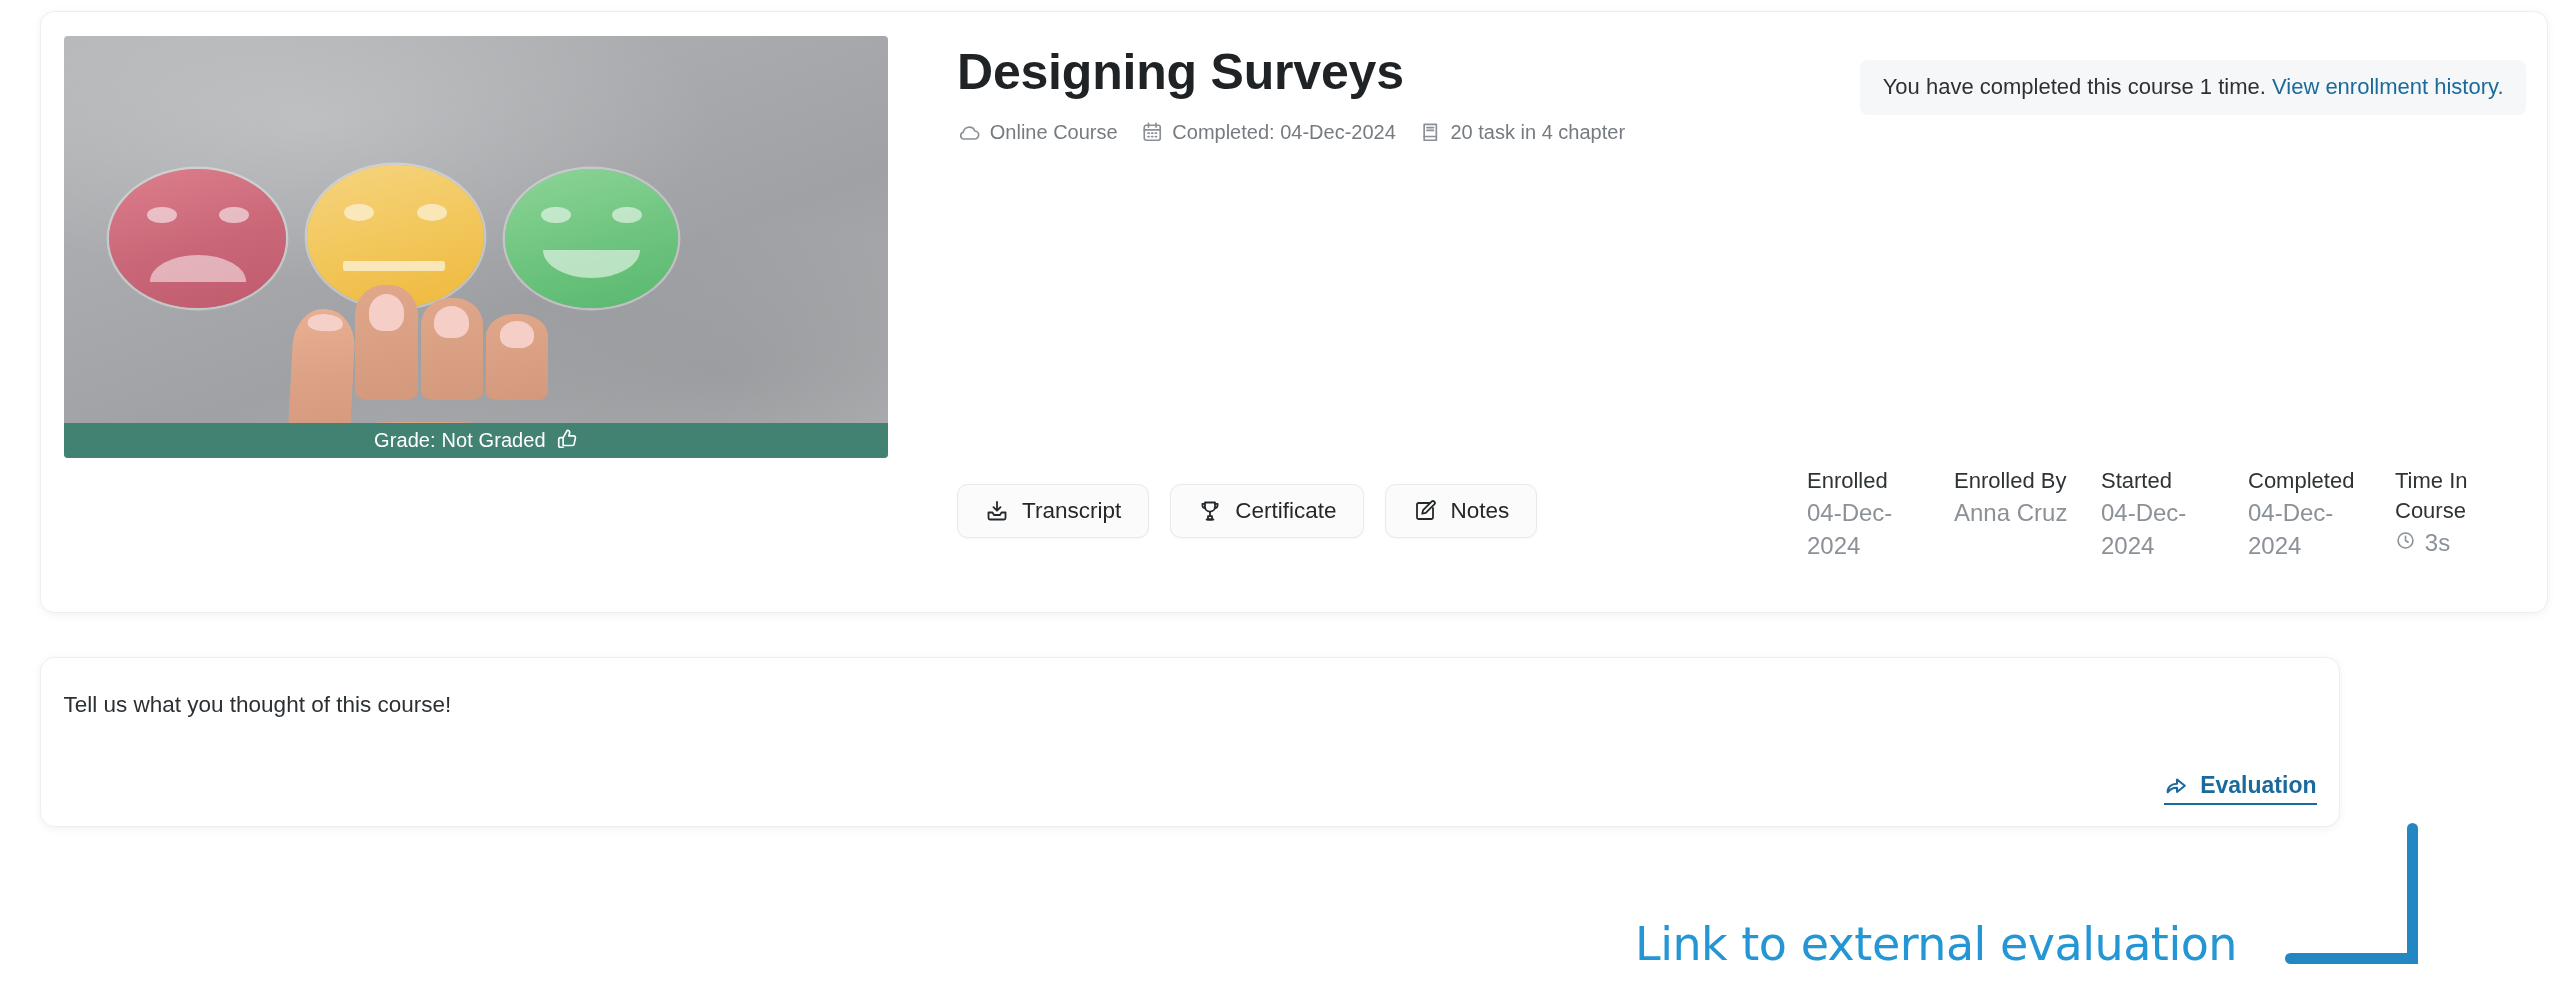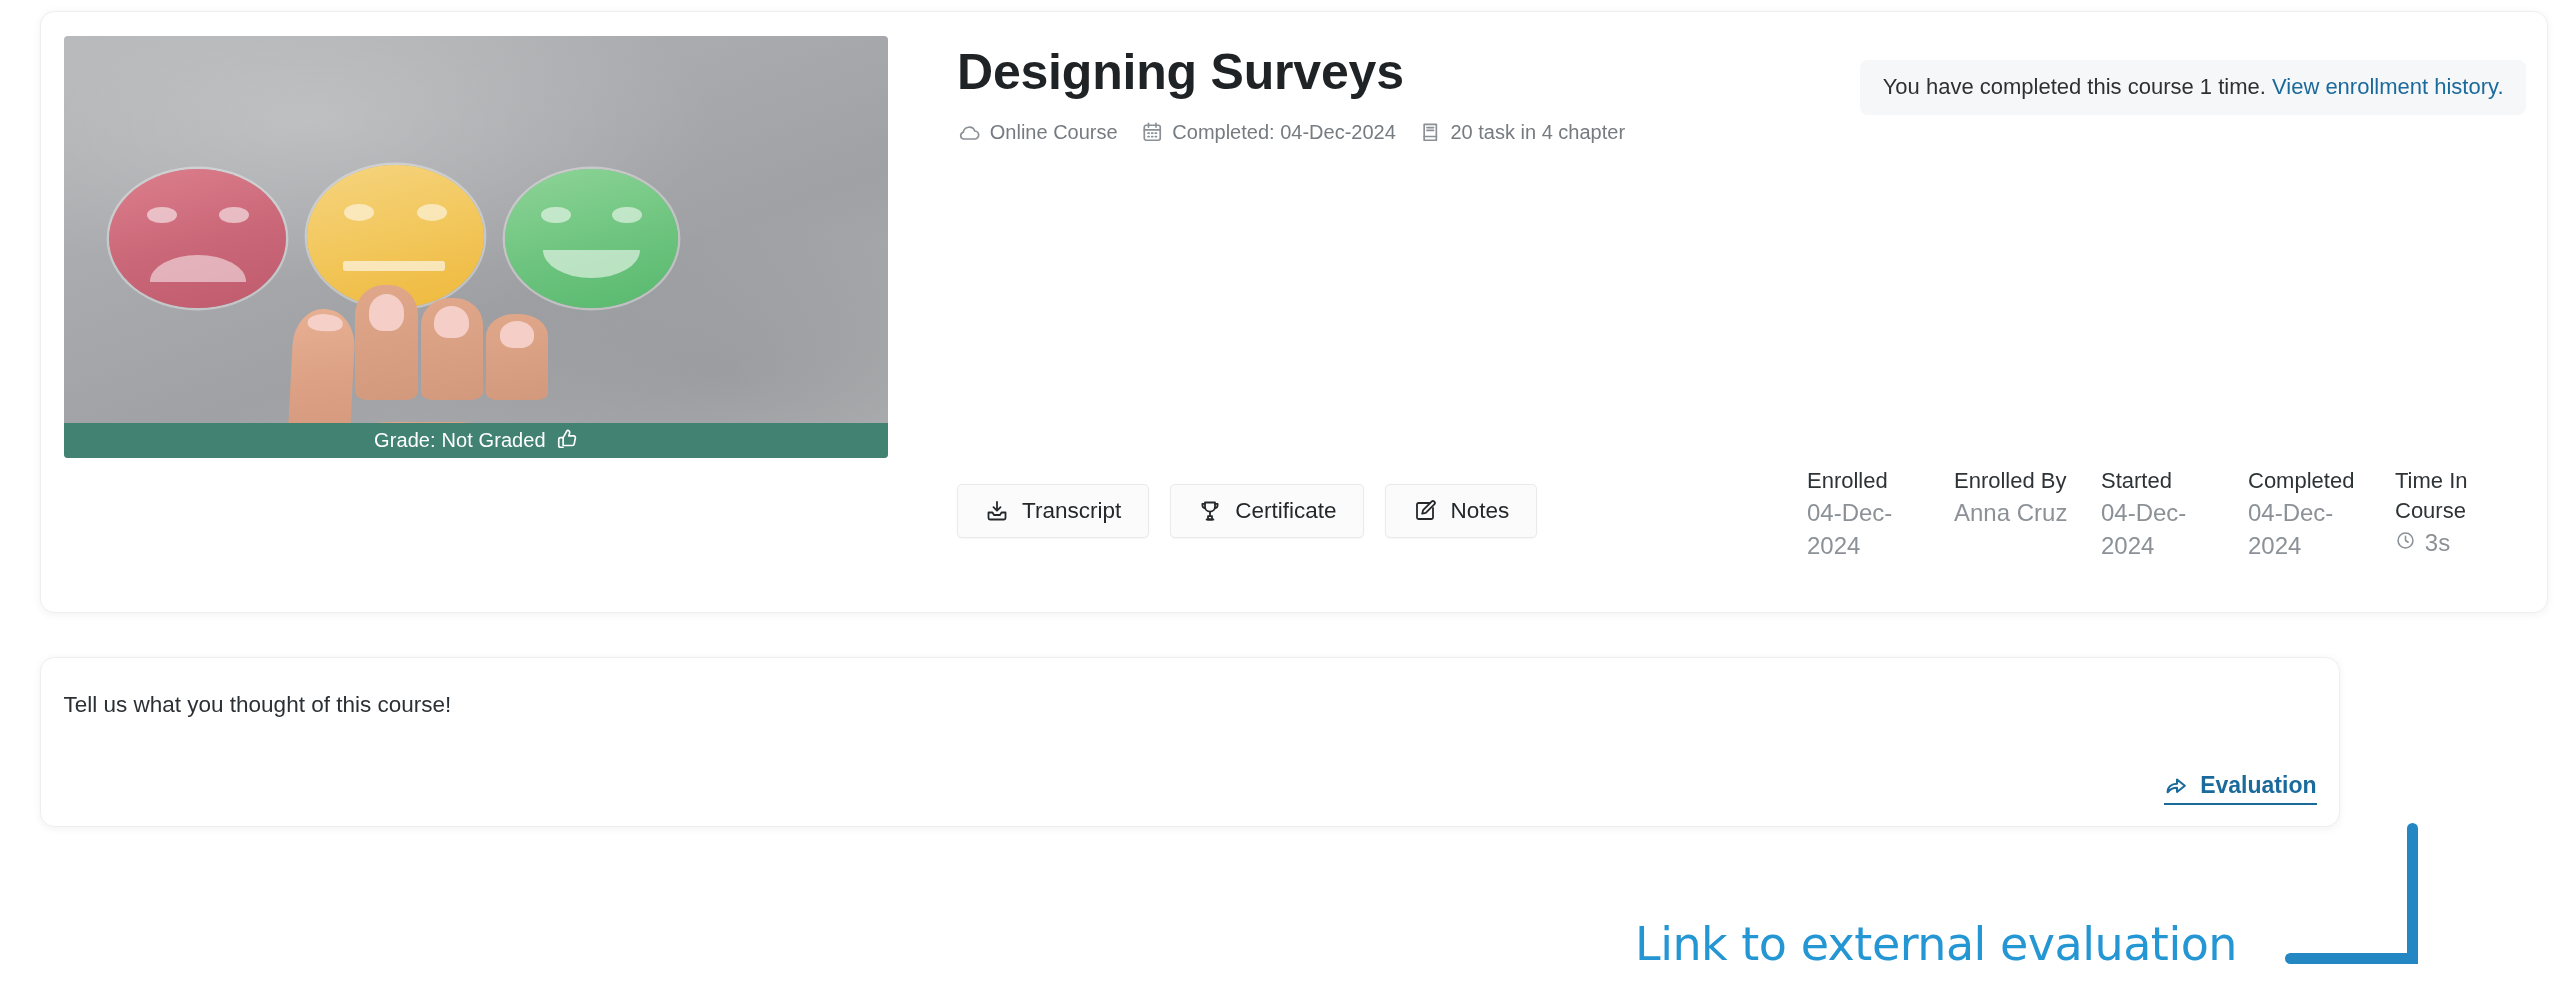--- a/index.html
+++ b/index.html
@@ -267,21 +267,21 @@
     gap: 21px;
     align-items: center;
     padding-top: 17.7px;
   }
   .btn {
     display: inline-flex;
     align-items: center;
     gap: 13px;
     background: #fbfbfb;
     border: 0.8px solid #e8eaec;
-    border-radius: 5px;
+    border-radius: 11px;
     padding: 13px 27px;
     font-size: 22.5px;
     color: #24282b;
     cursor: pointer;
     box-shadow: 0 0.8px 1.6px rgba(0,0,0,0.04);
     white-space: nowrap;
   }
   .btn svg { flex: none; display: block; }
 
   .meta-cols {

